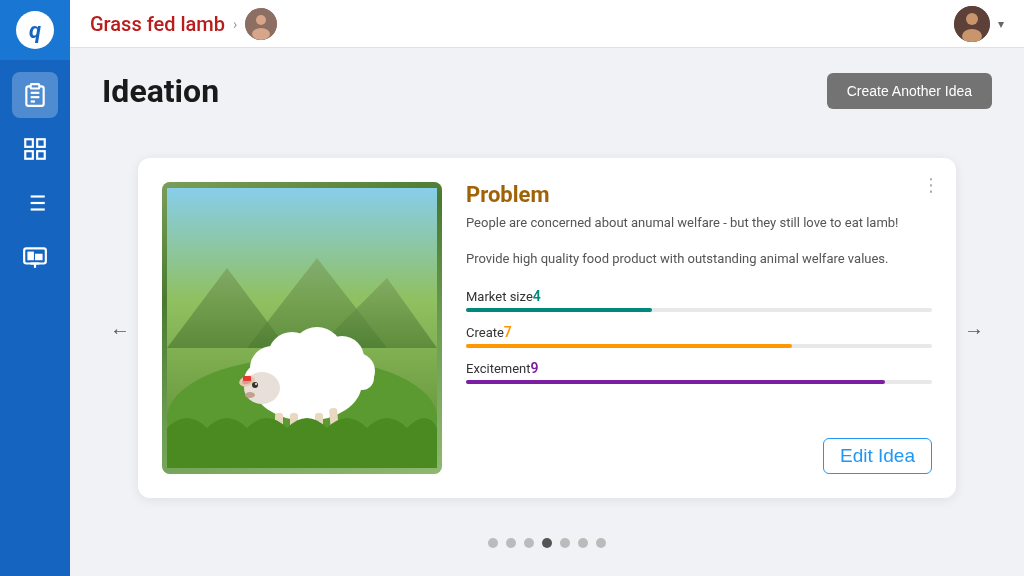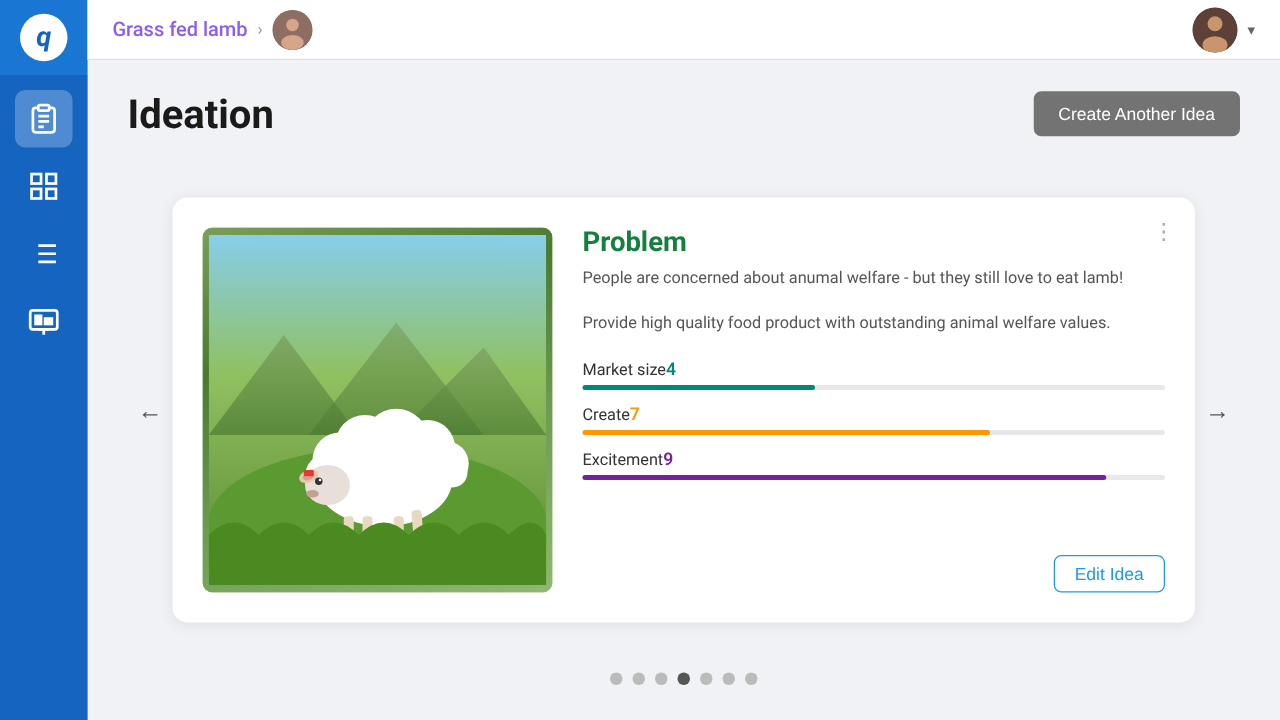--- a/index.html
+++ b/index.html
@@ -87,22 +87,22 @@
       padding: 0 20px;
       border-bottom: 1px solid #e0e0e0;
     }
     .breadcrumb {
       display: flex;
       align-items: center;
       gap: 8px;
       flex: 1;
     }
     .breadcrumb-text {
-      font-size: 16px;
-      color: #8b5cf6;
+      font-size: 20px;
+      color: #b91c1c;
       font-weight: 500;
     }
     .breadcrumb-chevron {
       color: #999;
       font-size: 14px;
     }
     .breadcrumb-avatar {
       width: 32px;
       height: 32px;
       border-radius: 50%;
@@ -217,21 +217,21 @@
       position: absolute;
       top: 16px;
       right: 16px;
       color: #aaa;
       font-size: 18px;
       cursor: pointer;
     }
     .section-title {
       font-size: 22px;
       font-weight: 700;
-      color: #15803d;
+      color: #a16207;
       margin-bottom: 6px;
     }
     .section-text {
       font-size: 13px;
       color: #555;
       line-height: 1.5;
       margin-bottom: 16px;
     }
     .metrics {
       display: flex;
@@ -267,21 +267,21 @@
       border-radius: 2px;
     }
     .edit-btn {
       align-self: flex-end;
       margin-top: auto;
       border: 1px solid #2196f3;
       color: #2196f3;
       background: white;
       border-radius: 6px;
       padding: 6px 16px;
-      font-size: 14px;
+      font-size: 19px;
       cursor: pointer;
     }
 
     
     .dots-area {
       display: flex;
       justify-content: center;
       gap: 8px;
       padding: 12px 0 4px;
     }

